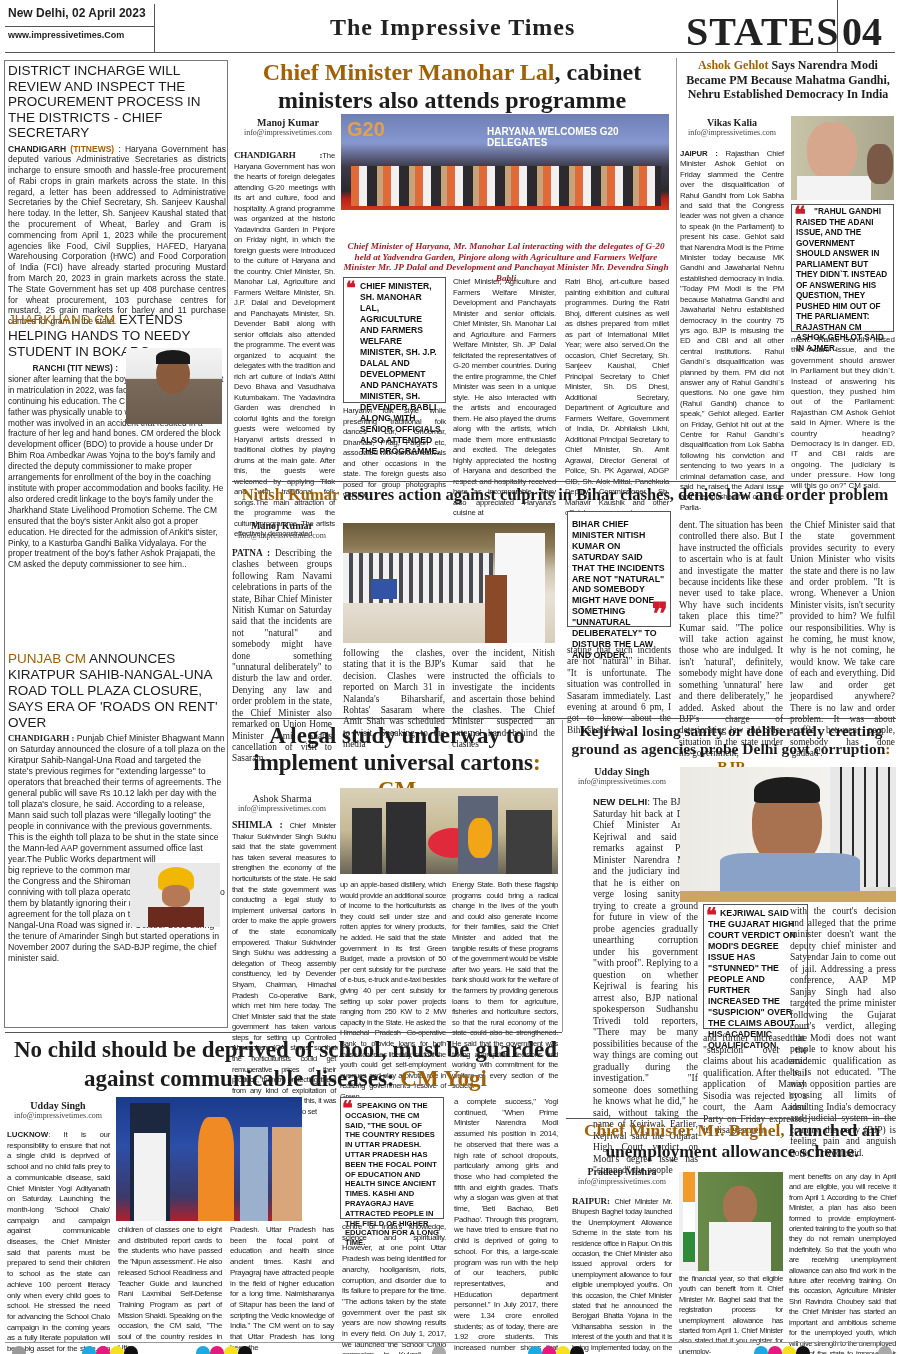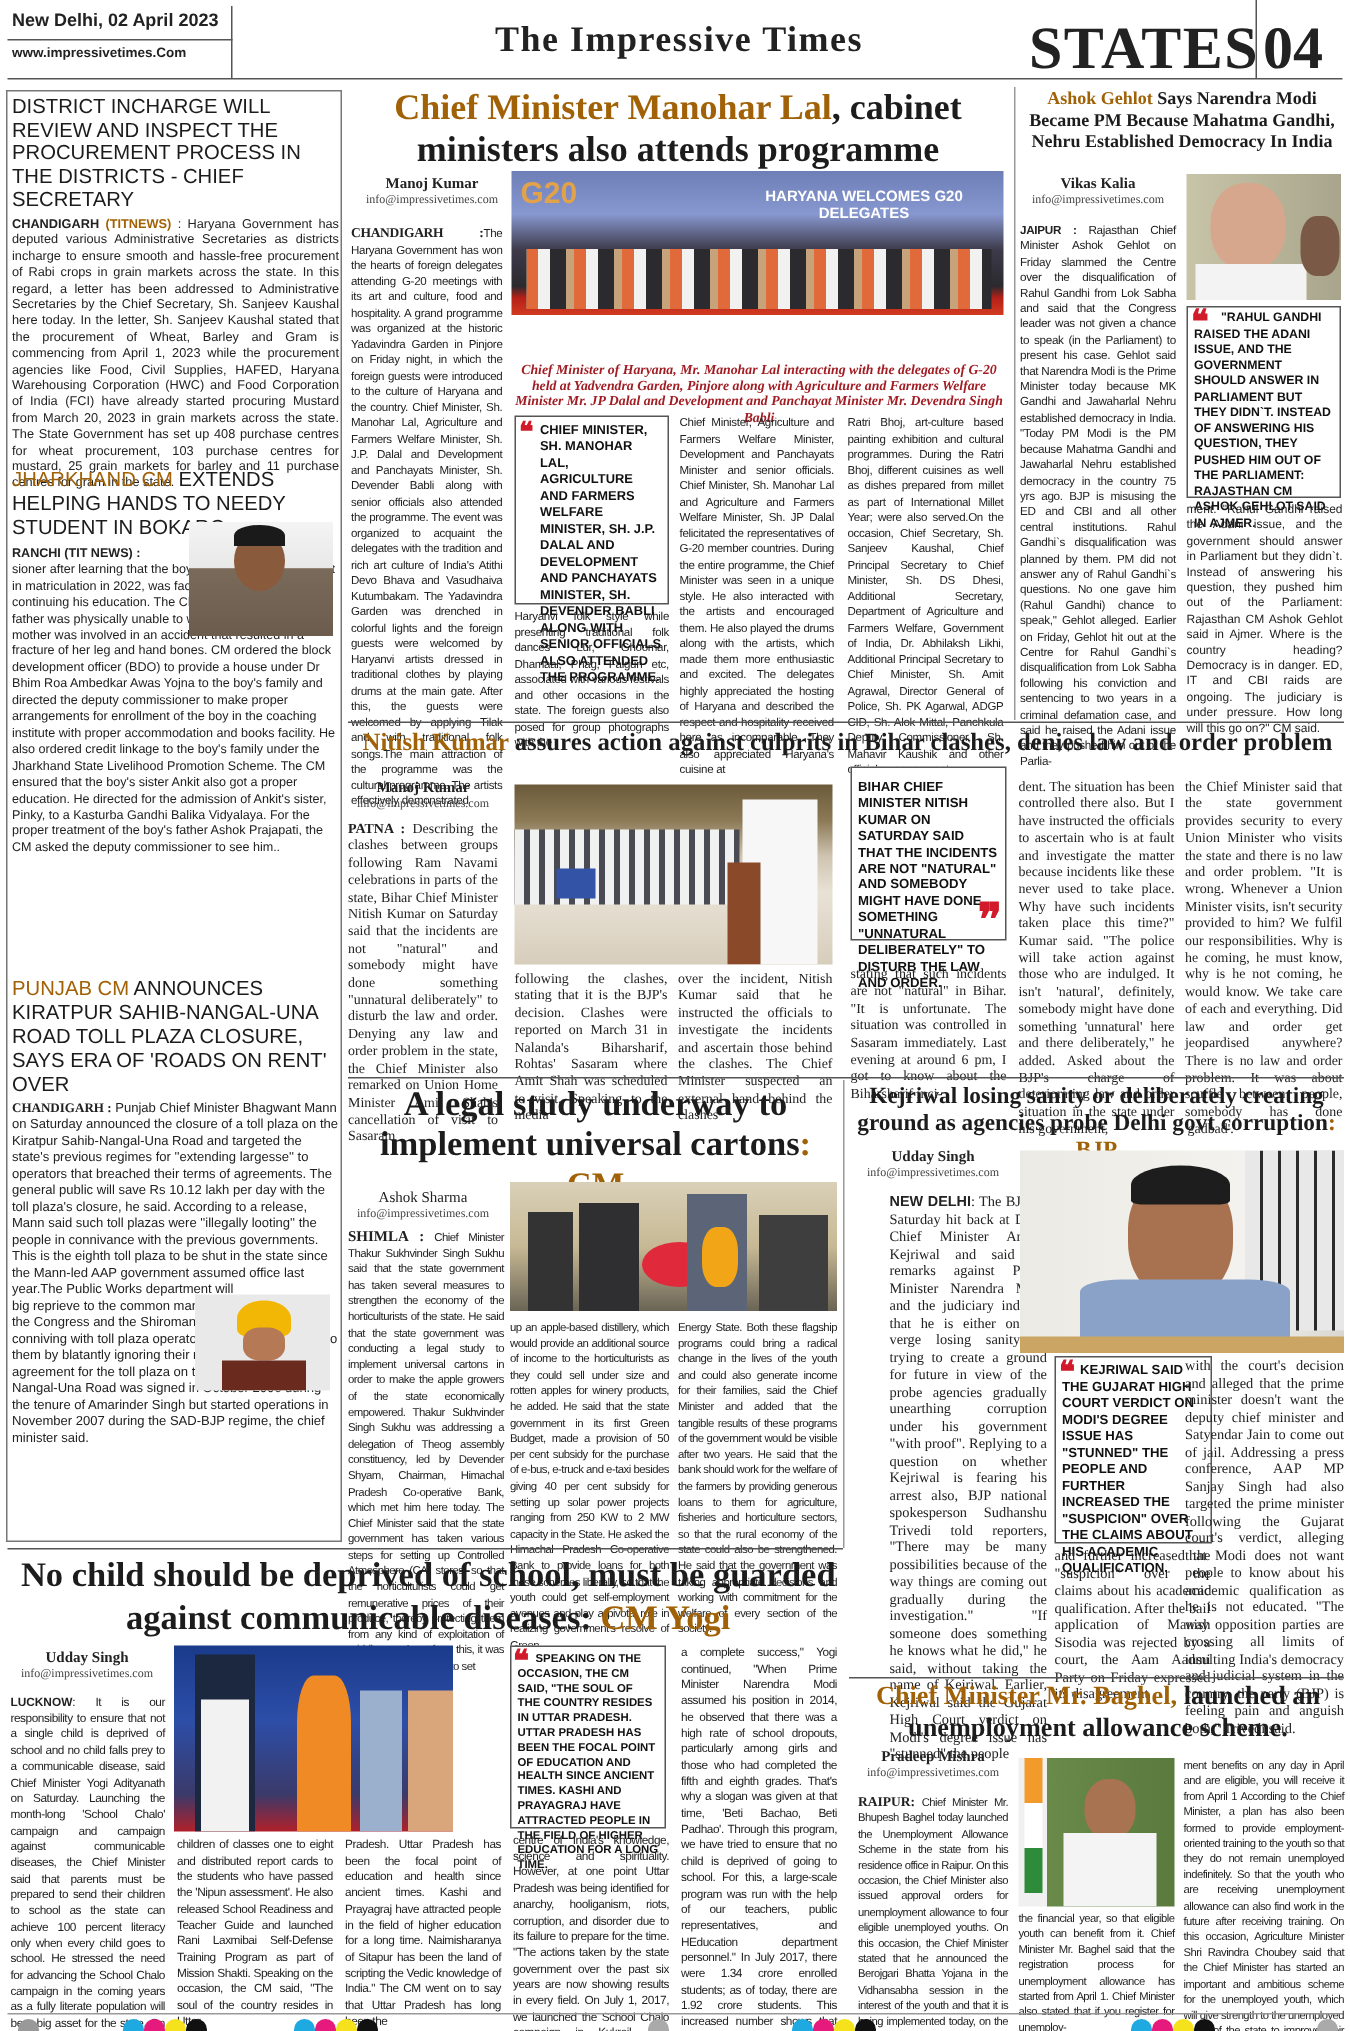--- a/index.html
+++ b/index.html
@@ -50,21 +50,21 @@
     <span>: Haryana Government has deputed various Administrative Secretaries as districts incharge to ensure smooth and hassle-free procurement of Rabi crops in grain markets across the state.  In this regard, a letter has been addressed to Administrative Secretaries by the Chief Secretary, Sh. Sanjeev Kaushal here today. In the letter, Sh. Sanjeev Kaushal stated that the procurement of Wheat, Barley and Gram is commencing from April 1, 2023 while the procurement agencies like Food, Civil Supplies, HAFED, Haryana Warehousing Corporation (HWC) and Food Corporation of India (FCI) have already started procuring Mustard from March 20, 2023 in grain markets across the state. The State Government has set up 408 purchase centres for wheat procurement, 103 purchase centres for mustard, 25 grain markets for barley and 11 purchase centres for gram in the state.</span>
   </div>
 </div>
 
 <div class="abs" style="left:8px;top:312px;width:218px">
   <div class="lefthead"><span class="red">JHARKHAND CM</span><span> EXTENDS HELPING HANDS TO NEEDY STUDENT IN BOKARO</span></div>
   <div class="photo" style="left:118px;top:36px;width:96px;height:76px;background:linear-gradient(180deg,#f4f4f4 0%,#e8e8e8 40%,#7a6a5a 41%,#6b5c4e 100%)">
     <div style="position:absolute;left:30px;top:6px;width:34px;height:40px;border-radius:50%;background:#8a5a3c"></div>
     <div style="position:absolute;left:30px;top:2px;width:34px;height:14px;border-radius:50% 50% 0 0;background:#1a1a1a"></div>
   </div>
-  <div class="col-text" style="margin-top:3px;width:110px;font-size:8.4px;line-height:10.9px;text-align:left">
+  <div class="col-text" style="margin-top:3px;width:110px;font-size:8.4px;line-height:10.9px;text-align:right">
     <div class="dateline">RANCHI (TIT NEWS) :</div>
   </div>
   <div class="col-text" style="font-size:8.4px;line-height:10.9px;text-align:left">sioner after learning that the boy, who received 96 percent in matriculation in 2022, was facing financial difficulties in continuing his education. The CM learned that the boy's father was physically unable to work and that the earning mother was involved in an accident that resulted in a fracture of her leg and hand bones. CM ordered the block development officer (BDO) to provide a house under Dr Bhim Roa Ambedkar Awas Yojna to the boy's family and directed the deputy commissioner to make proper arrangements for enrollment of the boy in the coaching institute with proper accommodation and books facility. He also ordered credit linkage to the boy's family under the Jharkhand State Livelihood Promotion Scheme. The CM ensured that the boy's sister Ankit also got a proper education. He directed for the admission of Ankit's sister, Pinky, to a Kasturba Gandhi Balika Vidyalaya. For the proper treatment of the boy's father Ashok Prajapati, the CM asked the deputy commissioner to see him..</div>
 </div>
 
 <div class="abs" style="left:8px;top:651px;width:218px">
   <div class="lefthead"><span class="red">PUNJAB CM</span><span> ANNOUNCES KIRATPUR SAHIB-NANGAL-UNA ROAD TOLL PLAZA CLOSURE, SAYS ERA OF 'ROADS ON RENT' OVER</span></div>
   <div class="col-text" style="margin-top:2px;font-size:8.7px;line-height:11px;text-align:left">
     <span class="dateline serif">CHANDIGARH :</span>
     <span>Punjab Chief Minister Bhagwant Mann on Saturday announced the closure of a toll plaza on the Kiratpur Sahib-Nangal-Una Road and targeted the state's previous regimes for ''extending largesse'' to operators that breached their terms of agreements. The general public will save Rs 10.12 lakh per day with the toll plaza's closure, he said. According to a release, Mann said such toll plazas were ''illegally looting'' the people in connivance with the previous governments. This is the eighth toll plaza to be shut in the state since the Mann-led AAP government assumed office last year.The Public Works department will</span>
@@ -81,21 +81,21 @@
 
 <div class="abs headline-serif" style="left:236px;top:58px;width:432px;font-size:24px;line-height:28px">
   <span class="red">Chief Minister Manohar Lal</span><span>, cabinet ministers also attends programme</span>
 </div>
 <div class="abs byline" style="left:236px;top:117px;width:104px">
   <span class="name">Manoj Kumar</span>
   <span class="mail">info@impressivetimes.com</span>
 </div>
 <div class="photo" style="left:341px;top:114px;width:328px;height:96px;background:linear-gradient(180deg,#6e7fb8 0%,#8797cf 30%,#3d3a4a 55%,#2a2a2e 80%,#b52018 88%,#d23a20 100%)">
   <div style="position:absolute;left:6px;top:4px;font-size:20px;font-weight:bold;color:#e2a24a">G20</div>
-  <div style="position:absolute;left:146px;top:12px;width:178px;font-size:10px;font-weight:bold;color:#fff;text-align:center">HARYANA WELCOMES G20 DELEGATES</div>
+  <div style="position:absolute;left:146px;top:12px;width:178px;font-size:10px;font-weight:bold;color:#fff;text-align:left">HARYANA WELCOMES G20 DELEGATES</div>
   <div style="position:absolute;left:10px;top:52px;width:310px;height:40px;background:repeating-linear-gradient(90deg,#e06a3a 0 8px,#f1f1ef 8px 16px,#2b2b2f 16px 26px,#c7a37c 26px 32px)"></div>
 </div>
 <div class="abs" style="left:343px;top:241px;width:326px;font-family:'Liberation Serif',serif;font-style:italic;font-weight:bold;color:#a11d24;font-size:9.2px;line-height:10.6px;text-align:center">Chief Minister of Haryana, Mr. Manohar Lal interacting with the delegates of G-20 held at Yadvendra Garden, Pinjore along with Agriculture and Farmers Welfare Minister Mr. JP Dalal and Development and Panchayat Minister Mr. Devendra Singh Babli</div>
 
 <div class="abs col-text narrow" style="left:234px;top:150px;width:101px;font-size:7.7px;line-height:10.5px">
   <span class="dateline serif" style="font-size:9px">CHANDIGARH :</span><span>The Haryana Government has won the hearts of foreign delegates attending G-20 meetings with its art and culture, food and hospitality. A grand programme was organized at the historic Yadavindra Garden in Pinjore on Friday night, in which the foreign guests were introduced to the culture of Haryana and the country. Chief Minister, Sh. Manohar Lal, Agriculture and Farmers Welfare Minister, Sh. J.P. Dalal and Development and Panchayats Minister, Sh. Devender Babli along with senior officials also attended the programme. The event was organized to acquaint the delegates with the tradition and rich art culture of India's Atithi Devo Bhava and Vasudhaiva Kutumbakam. The Yadavindra Garden was drenched in colorful lights and the foreign guests were welcomed by Haryanvi artists dressed in traditional clothes by playing drums at the main gate. After this, the guests were welcomed by applying Tilak and with traditional folk songs.The main attraction of the programme was the cultural programme. The artists effectively demonstrated</span>
 </div>
 <div class="abs pullquote" style="left:343px;top:277px;width:103px;height:126px;font-size:8.6px;line-height:11px;padding:3px 4px">
   <span class="qmark" style="font-size:18px;position:absolute;left:2px;top:0">❝</span>
   <div style="padding-left:12px">CHIEF MINISTER, SH. MANOHAR LAL, AGRICULTURE AND FARMERS WELFARE MINISTER, SH. J.P. DALAL AND DEVELOPMENT AND PANCHAYATS MINISTER, SH. DEVENDER BABLI ALONG WITH SENIOR OFFICIALS ALSO ATTENDED THE PROGRAMME.</div>

